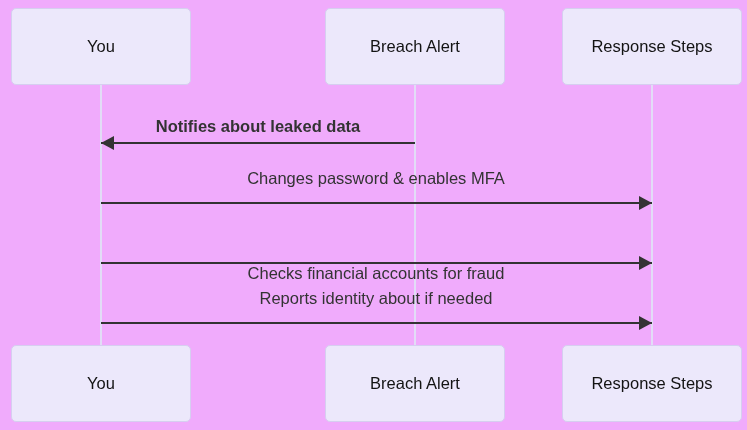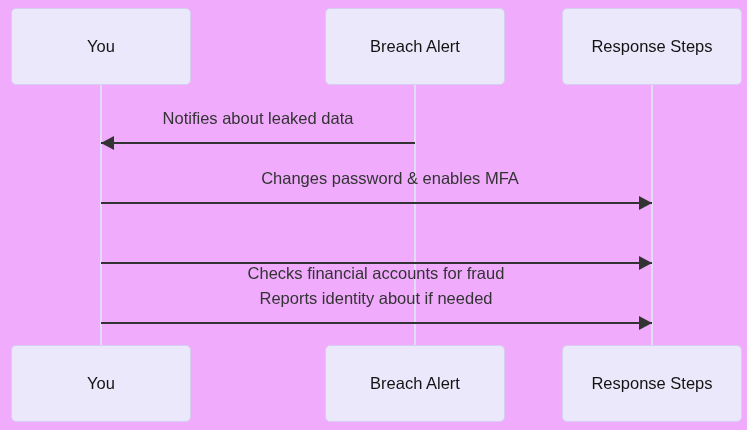--- a/index.html
+++ b/index.html
@@ -80,25 +80,25 @@
   <div class="actor-box" style="left:11px; top:8px; width:180px; height:77px;">
     <span class="actor-label">You</span>
   </div>
   <div class="actor-box" style="left:325px; top:8px; width:180px; height:77px;">
     <span class="actor-label">Breach Alert</span>
   </div>
   <div class="actor-box" style="left:562px; top:8px; width:180px; height:77px;">
     <span class="actor-label">Response Steps</span>
   </div>
 
-  <div class="msg-label" style="left:258px; top:110px;">Notifies about leaked data</div>
+  <div class="msg-label" style="left:258px; top:118px;font-weight:bold;">Notifies about leaked data</div>
   <div class="msg-line" style="left:101px; top:142px; width:314px;"></div>
   <div class="msg-arrow left" style="left:101px; top:136px;"></div>
 
-  <div class="msg-label" style="left:376px; top:170px;margin-left:14px;">Changes password &amp; enables MFA</div>
+  <div class="msg-label" style="left:376px; top:170px;">Changes password &amp; enables MFA</div>
   <div class="msg-line" style="left:101px; top:202px; width:551px;"></div>
   <div class="msg-arrow right" style="left:639px; top:196px;"></div>
 
   <div class="msg-label" style="left:376px; top:230px;margin-top:35px;">Checks financial accounts for fraud</div>
   <div class="msg-line" style="left:101px; top:262px; width:551px;"></div>
   <div class="msg-arrow right" style="left:639px; top:256px;"></div>
 
   <div class="msg-label" style="left:376px; top:290px;">Reports identity about if needed</div>
   <div class="msg-line" style="left:101px; top:322px; width:551px;"></div>
   <div class="msg-arrow right" style="left:639px; top:316px;"></div>

